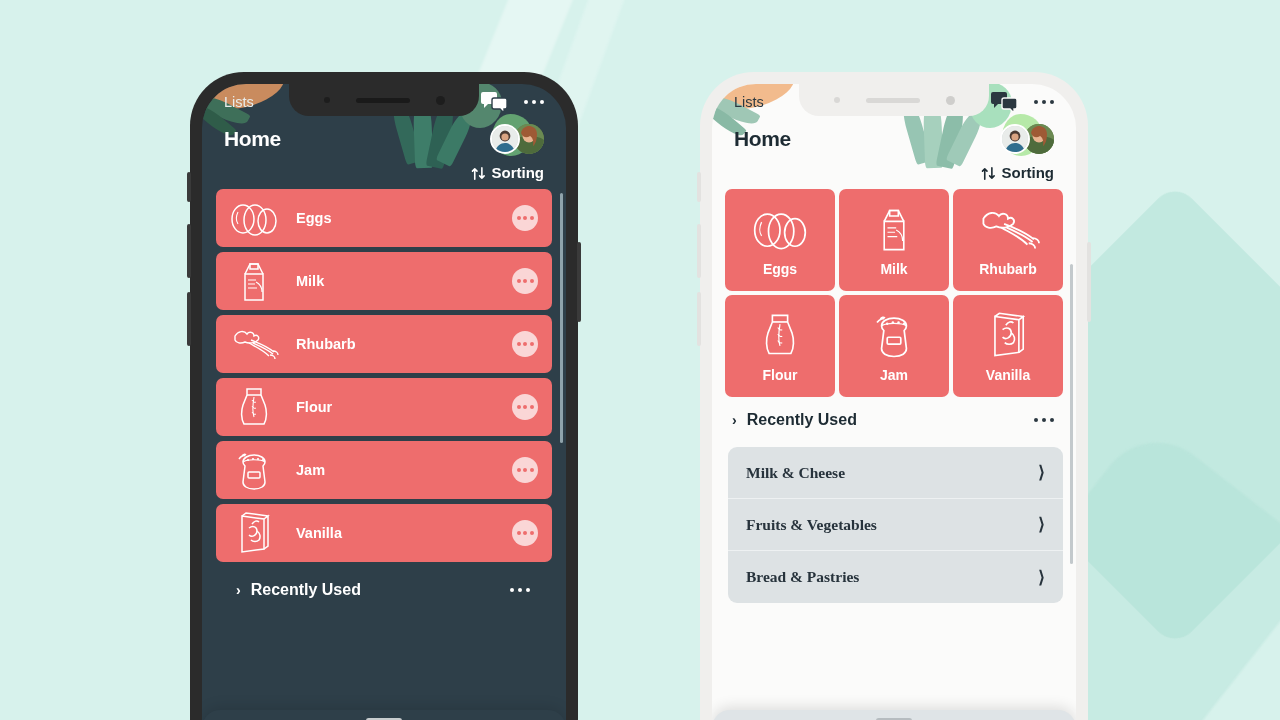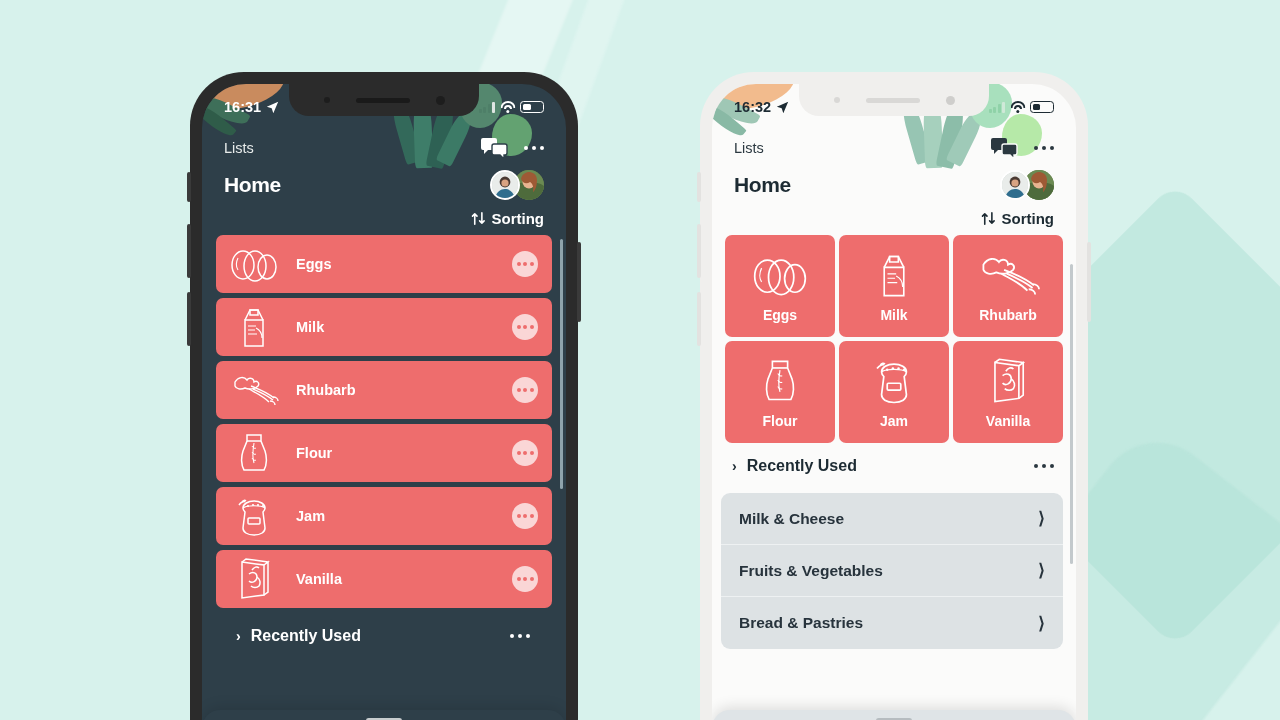--- a/index.html
+++ b/index.html
@@ -164,21 +164,21 @@
   .avatar {
     width: 30px; height: 30px; border-radius: 50%;
     background-size: cover; background-position: center;
     overflow: hidden; position: relative;
   }
   .avatar.a1 { margin-right: -6px; z-index: 2; }
   .avatar.a1.ring { border: 2px solid #fff; }
   .avatar.a1.ring-l { border: 2px solid #fff; }
 
   .sortrow {
-    display: flex; align-items: center; justify-content: flex-end; gap: 6px;
+    display: flex; align-items: flex-end; justify-content: flex-end; gap: 6px;
     padding: 10px 22px 8px 22px; font-size: 15px; font-weight: bold;
     position: relative; z-index: 12;
   }
   .arrows { font-size: 14px; letter-spacing: -2px; }
 
   
   .listwrap { flex: 1; position: relative; overflow: hidden; padding: 0 14px; }
   .litem {
     display: flex; align-items: center;
     height: 58px; margin-bottom: 5px;
@@ -221,21 +221,21 @@
   .gridwrap { padding: 0 13px; position: relative; }
   .grid { display: grid; grid-template-columns: repeat(3, 1fr); gap: 4px; }
   .gcell {
     background: #ee6d6d; border-radius: 7px; height: 102px;
     display: flex; flex-direction: column; align-items: center; justify-content: center;
     gap: 6px; color: #fff;
   }
   .gcell .thumb { height: 52px; display: flex; align-items: center; justify-content: center; }
   .gcell .gname { font-size: 14px; font-weight: bold; }
 
-  .catlist { margin: 8px 13px 0 9px; border-radius: 9px; overflow: hidden; background: #dde2e4; }
+  .catlist { margin: 8px 13px 0 16px; border-radius: 9px; overflow: hidden; background: #dde2e4; font-family: Liberation Serif, serif; }
   .catrow {
     display: flex; align-items: center; justify-content: space-between;
     height: 52px; padding: 0 18px;
     font-size: 15.5px; font-weight: bold; color: #27333c;
     border-bottom: 1.5px solid #eef1f2;
   }
   .catrow:last-child { border-bottom: none; }
   .catrow .chev { font-size: 17px; font-weight: bold; color: #27333c; }
 
   svg { display: block; }
@@ -268,46 +268,20 @@
         <div class="leaf" style="left:212px;top:16px;width:18px;height:68px;background:#3e7d69;transform:rotate(-2deg);border-radius:40% 40% 10% 10%;"></div>
         <div class="leaf" style="left:230px;top:20px;width:18px;height:64px;background:#2e6154;transform:rotate(12deg);border-radius:40% 40% 10% 10%;"></div>
         <div class="leaf" style="left:245px;top:26px;width:17px;height:56px;background:#3c7a66;transform:rotate(26deg);border-radius:40% 40% 10% 10%;"></div>
 
         <div class="blob" style="right:64px;top:-2px;width:42px;height:46px;background:#54876e;"></div>
         <div class="blob" style="right:34px;top:30px;width:40px;height:42px;background:#63a271;"></div>
       </div>
 
       <div class="app">
 
-        <div class="statusbar" style="color:#ffffff;">
-          <div class="sb-left">
-            <span>16:31</span>
-            <span class="loc-arrow">
-              <svg width="13" height="13" viewBox="0 0 16 16">
-                  <path d="M15 1L1 7l6 2 2 6z" fill="#ffffff"></path>
-                </svg>
-            </span>
-          </div>
-          <div class="sb-right">
-            <span class="signal">
-              <b style="background:#4e7f68"></b>
-                <b style="background:#4e7f68"></b>
-                <b style="background:#4e7f68"></b>
-                <b style="background:#dfe6e3"></b>
-            </span>
-            <span class="wifi">
-              <i style="border-color:#ffffff"></i>
-                <i style="border-color:#ffffff"></i>
-                <i style="background:#ffffff"></i>
-            </span>
-            <span class="battery" style="border:1.6px solid #ffffff;">
-              <span class="fill" style="width:8px;background:#ffffff"></span>
-            </span>
-          </div>
-        </div>
 
         <div class="navrow">
           <span class="crumb" style="color:#e8eceb;">Lists</span>
           <div class="nav-actions">
             <span class="chat-ico">
               <svg width="28" height="21" viewBox="0 0 28 21">
                 <path d="M1 2a2 2 0 012-2h12a2 2 0 012 2v8a2 2 0 01-2 2H8l-4 4v-4H3a2 2 0 01-2-2z" fill="#ffffff"></path>
                 <path d="M12 8a2 2 0 012-2h11a2 2 0 012 2v7a2 2 0 01-2 2h-1v4l-4-4h-6a2 2 0 01-2-2z" fill="#ffffff" stroke="#2e3f49" stroke-width="1.4"></path>
               </svg>
             </span>
@@ -502,46 +476,20 @@
         <div class="leaf" style="left:212px;top:16px;width:18px;height:68px;background:#a6d0bd;transform:rotate(-2deg);border-radius:40% 40% 10% 10%;"></div>
         <div class="leaf" style="left:230px;top:20px;width:18px;height:64px;background:#8cbda9;transform:rotate(12deg);border-radius:40% 40% 10% 10%;"></div>
         <div class="leaf" style="left:245px;top:26px;width:17px;height:56px;background:#9fcab8;transform:rotate(26deg);border-radius:40% 40% 10% 10%;"></div>
 
         <div class="blob" style="right:64px;top:-2px;width:42px;height:46px;background:#a8e0bd;"></div>
         <div class="blob" style="right:34px;top:30px;width:40px;height:42px;background:#b6e9a8;"></div>
       </div>
 
       <div class="app">
 
-        <div class="statusbar" style="color:#1d2b33;">
-          <div class="sb-left">
-            <span>16:32</span>
-            <span class="loc-arrow">
-              <svg width="13" height="13" viewBox="0 0 16 16">
-                  <path d="M15 1L1 7l6 2 2 6z" fill="#1d2b33"></path>
-                </svg>
-            </span>
-          </div>
-          <div class="sb-right">
-            <span class="signal">
-              <b style="background:#8fd2a8"></b>
-                <b style="background:#8fd2a8"></b>
-                <b style="background:#8fd2a8"></b>
-                <b style="background:#cfe9d8"></b>
-            </span>
-            <span class="wifi">
-              <i style="border-color:#1d2b33"></i>
-                <i style="border-color:#1d2b33"></i>
-                <i style="background:#1d2b33"></i>
-            </span>
-            <span class="battery" style="border:1.6px solid #1d2b33;">
-              <span class="fill" style="width:7px;background:#1d2b33"></span>
-            </span>
-          </div>
-        </div>
 
         <div class="navrow">
           <span class="crumb" style="color:#2b3840;">Lists</span>
           <div class="nav-actions">
             <span class="chat-ico">
               <svg width="28" height="21" viewBox="0 0 28 21">
                 <path d="M1 2a2 2 0 012-2h12a2 2 0 012 2v8a2 2 0 01-2 2H8l-4 4v-4H3a2 2 0 01-2-2z" fill="#2b3840"></path>
                 <path d="M12 8a2 2 0 012-2h11a2 2 0 012 2v7a2 2 0 01-2 2h-1v4l-4-4h-6a2 2 0 01-2-2z" fill="#2b3840" stroke="#fbfbfa" stroke-width="1.4"></path>
               </svg>
             </span>

